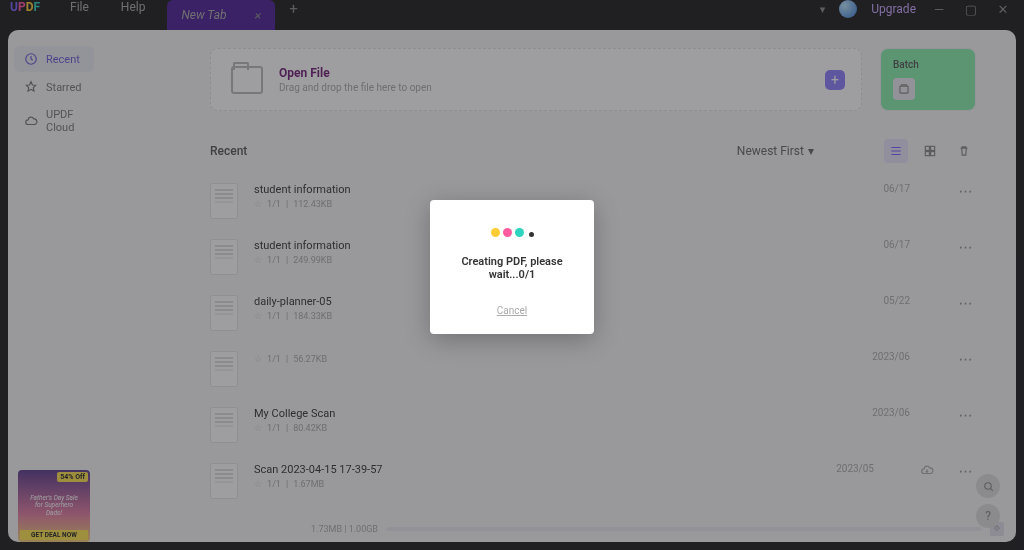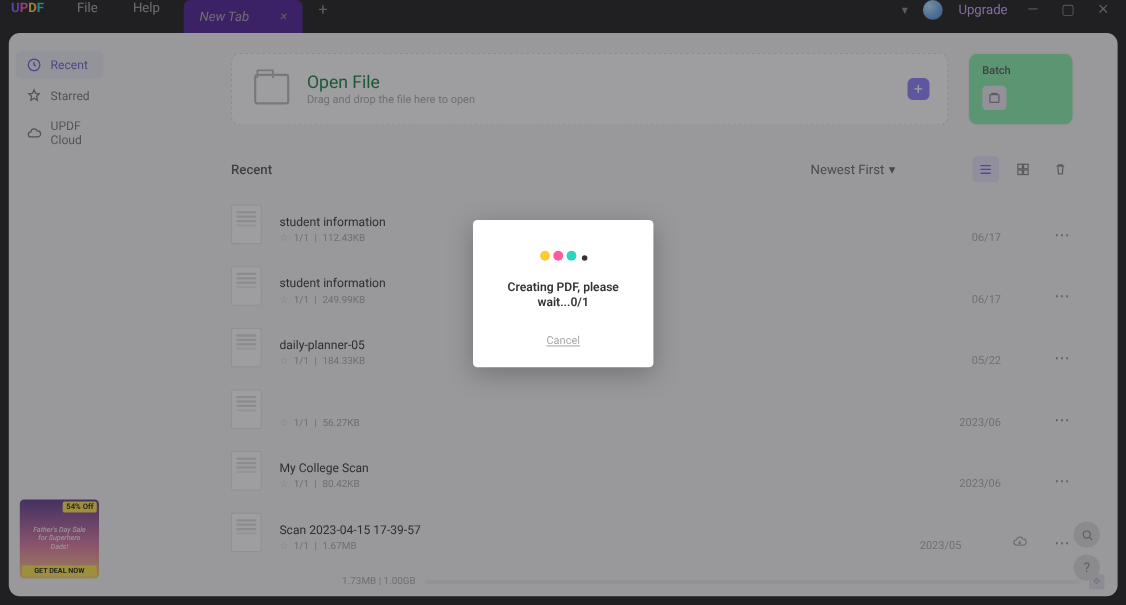--- a/index.html
+++ b/index.html
@@ -24,52 +24,52 @@
   .sidebar { width:92px; padding-top:14px; }
   .side-item { display:flex; align-items:center; gap:8px; font-size:11px; color:#777; padding:6px 10px; margin:2px 6px; border-radius:6px; cursor:pointer; }
   .side-item.active { background:#ecebf5; color:#6b5cd6; }
   .side-icon { width:14px;height:14px;display:inline-block; }
 
   .content { flex:1; padding:18px 40px 0 110px; position:relative; color:#444; }
   .toprow { display:flex; gap:18px; }
   .openfile { flex:1; background:#fff; border-radius:8px; padding:16px 20px; display:flex; align-items:center; gap:16px; position:relative; border:1px dashed #e1e1e6;}
   .folder-ico { width:32px;height:28px;border:2px solid #bbb;border-radius:3px;position:relative; }
   .folder-ico::before{content:"";position:absolute;top:-6px;left:0;width:12px;height:6px;border:2px solid #bbb;border-bottom:none;border-radius:2px 2px 0 0;}
-  .openfile h4{font-size:16px;font-weight:400;color:#15803d;}
+  .openfile h4{font-size:12px;font-weight:700;color:#701a75;}
   .openfile p{font-size:10px;color:#aaa;margin-top:2px;}
   .plus-badge{position:absolute;right:16px;top:50%;transform:translateY(-50%);width:20px;height:20px;background:#8c7cff;border-radius:5px;color:#fff;display:flex;align-items:center;justify-content:center;font-size:14px;}
   .batch { width:96px;background:#86efac;border-radius:8px;padding:10px 12px;border:1px solid #eee;}
   .batch h5{font-size:10px;font-weight:500;color:#555;}
   .batch-ico{margin-top:8px;width:22px;height:22px;background:#eceaf2;border-radius:4px;display:flex;align-items:center;justify-content:center;color:#888;font-size:12px;}
 
   .listhead { display:flex;align-items:center;margin-top:28px;font-size:12px;color:#555; }
   .listhead .title{font-weight:500;}
   .sort{margin-left:auto;display:flex;align-items:center;gap:4px;cursor:pointer;color:#666;}
   .viewbtns{display:flex;gap:10px;margin-left:70px;}
   .vbtn{width:24px;height:24px;border-radius:4px;display:flex;align-items:center;justify-content:center;color:#888;cursor:pointer;}
   .vbtn.active{background:#e7e2fb;color:#7b5cff;}
 
   .filelist{margin-top:10px;}
-  .row{display:flex;align-items:flex-end;padding:10px 0;gap:16px;}
+  .row{display:flex;align-items:flex-start;padding:10px 0;gap:16px;}
   .thumb{width:28px;height:36px;background:#fff;border:1px solid #e5e5ea;border-radius:2px;position:relative;}
   .thumb::after{content:"";position:absolute;top:5px;left:4px;right:4px;height:2px;background:#ddd;box-shadow:0 4px 0 #ddd,0 8px 0 #ddd,0 12px 0 #eee;}
   .finfo{flex:0 0 250px;}
   .fname{font-size:11px;color:#333;}
   .fmeta{font-size:9px;color:#aaa;margin-top:3px;display:flex;align-items:center;gap:5px;}
   .star{color:#cfcfd4;font-size:9px;}
   .fdate{font-size:10px;color:#aaa;margin-left:auto;margin-right:30px;min-width:70px;text-align:right;}
   .cloud{color:#aaa;font-size:12px;margin-right:6px;}
   .more{color:#888;font-size:14px;letter-spacing:1px;cursor:pointer;width:20px;text-align:center;}
 
   .statusbar{position:absolute;bottom:4px;left:200px;right:12px;height:18px;display:flex;align-items:center;font-size:9px;color:#aaa;margin-left:11px;}
   .progress-track{flex:1;height:4px;background:#eceaf0;margin:0 8px;border-radius:2px;}
   .progress-end{width:14px;height:14px;background:#e0dce8;border-radius:2px;display:flex;align-items:center;justify-content:center;font-size:8px;color:#888;}
 
   
-  .promo{position:absolute;left:18px;bottom:24px;width:72px;height:72px;border-radius:4px;background:linear-gradient(180deg,#5b3a8e 0%,#e07aa0 60%,#f7d07a 100%);color:#fff;font-size:6px;text-align:center;padding:2px;display:flex;flex-direction:column;justify-content:space-between;overflow:hidden;}
+  .promo{position:absolute;left:18px;bottom:8px;width:72px;height:72px;border-radius:4px;background:linear-gradient(180deg,#5b3a8e 0%,#e07aa0 60%,#f7d07a 100%);color:#fff;font-size:6px;text-align:center;padding:2px;display:flex;flex-direction:column;justify-content:space-between;overflow:hidden;}
   .promo .off{background:#ffe34d;color:#222;font-weight:700;font-size:7px;padding:1px 3px;border-radius:2px;align-self:flex-end;}
   .promo .txt{font-size:6.5px;line-height:1.1;font-style:italic;}
   .promo .cta{background:#ffe34d;color:#222;font-size:6.5px;font-weight:700;padding:1px 0;}
 
   
   .fab{position:absolute;right:16px;width:24px;height:24px;border-radius:50%;background:#ddd;color:#888;display:flex;align-items:center;justify-content:center;font-size:12px;cursor:pointer;}
   .fab.search{bottom:44px;} .fab.help{bottom:14px;}
 
   
   .dim{position:absolute;inset:0;background:rgba(40,40,45,0.45);z-index:50;}

